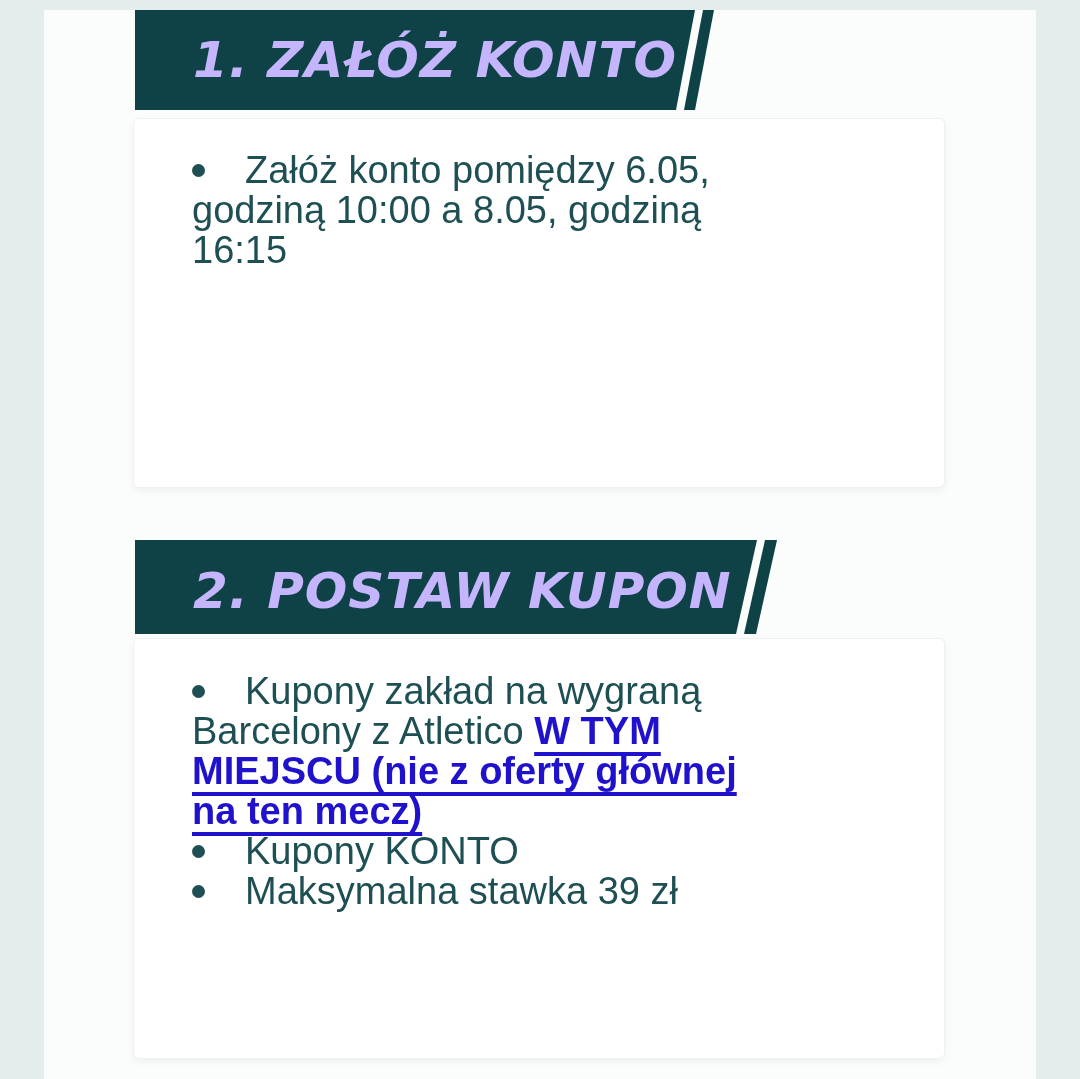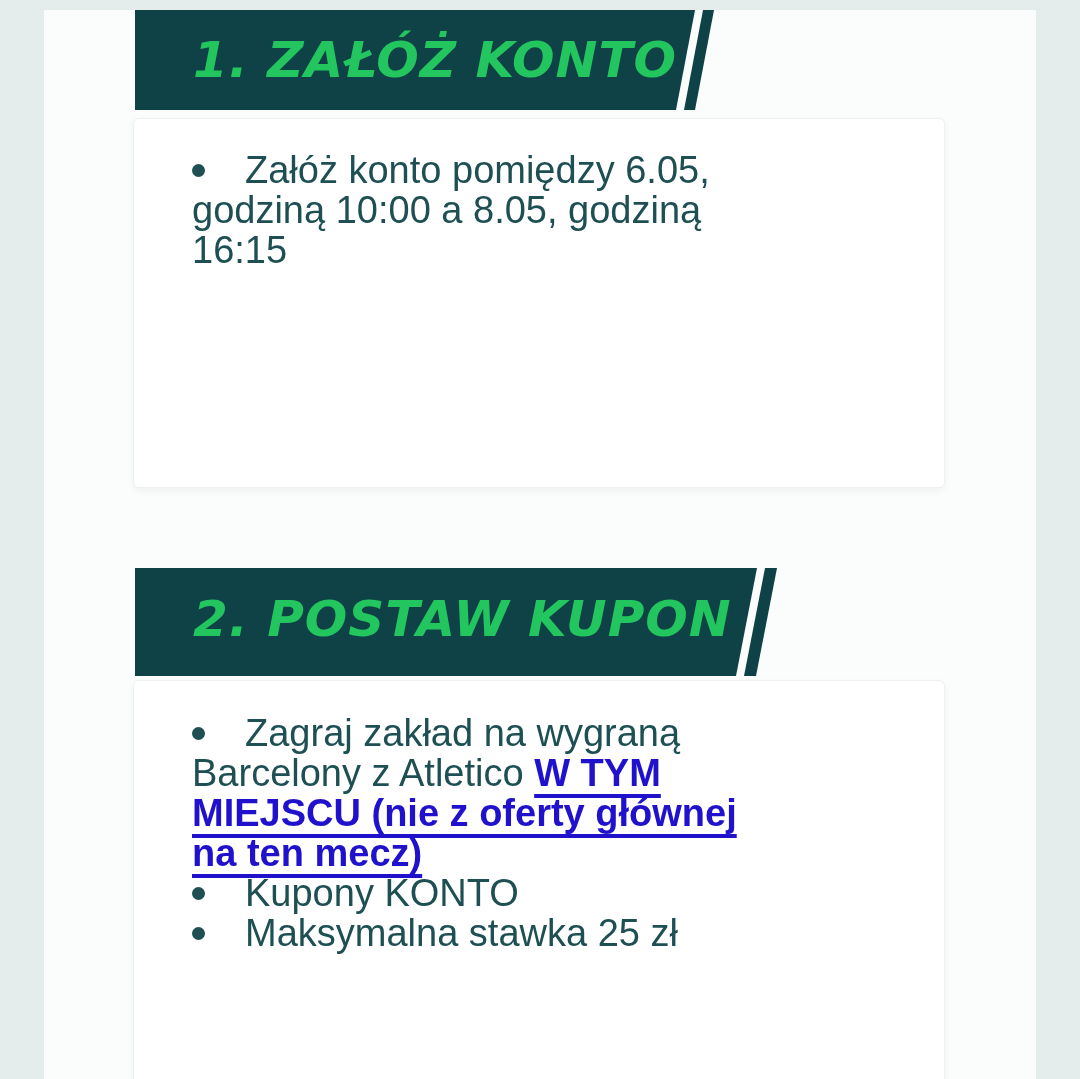--- a/index.html
+++ b/index.html
@@ -43,32 +43,32 @@
     clip-path: polygon(19px 0, 30px 0, 11px 100%, 0 100%);
   }
   .banner-2 .banner-sliver {
     left: 609px; width: 33px;
     clip-path: polygon(21px 0, 33px 0, 12px 100%, 0 100%);
   }
   .banner-text {
     position: relative;
     display: block;
     padding-left: 58px;
-    color: #22c55e;
+    color: #c4b5fd;
     font-family: "DejaVu Sans", sans-serif;
     font-weight: bold;
     font-style: italic;
     font-size: 50px;
     letter-spacing: 1px;
     line-height: 100px;
     white-space: nowrap;
   }
   .banner-2 .banner-text { line-height: 102px; }
   .b1 { margin-top: 10px; }
-  .b2 { margin-top: 80px; height: 108px; }
+  .b2 { margin-top: 52px; height: 94px; }
   
   .card {
     margin-left: 89px;
     width: 812px;
     background: #ffffff;
     border: 1px solid #eef1f1;
     border-radius: 6px;
     box-shadow: 0 3px 8px rgba(0,0,0,0.05);
     color: #1d4f53;
     font-size: 38px;
@@ -117,22 +117,22 @@
 
   <section>
     <div class="banner banner-2 b2">
       <div class="banner-main">
         <span class="banner-text">2. POSTAW KUPON</span>
       </div>
       <div class="banner-sliver"></div>
     </div>
 
     <div class="card card-2">
-      <p class="item"><span class="bullet"></span><span class="txt">Zagraj zakład na wygraną
+      <p class="item"><span class="bullet"></span><span class="txt">Kupony zakład na wygraną
 Barcelony z Atletico </span><a class="promo-link" href="#">W TYM
 MIEJSCU (nie z oferty głównej
 na ten mecz)</a></p>
       <p class="item"><span class="bullet"></span><span class="txt">Kupony KONTO</span></p>
-      <p class="item"><span class="bullet"></span><span class="txt">Maksymalna stawka 25 zł</span></p>
+      <p class="item"><span class="bullet"></span><span class="txt">Maksymalna stawka 39 zł</span></p>
     </div>
   </section>
 
 </div>
 
 </body></html>

